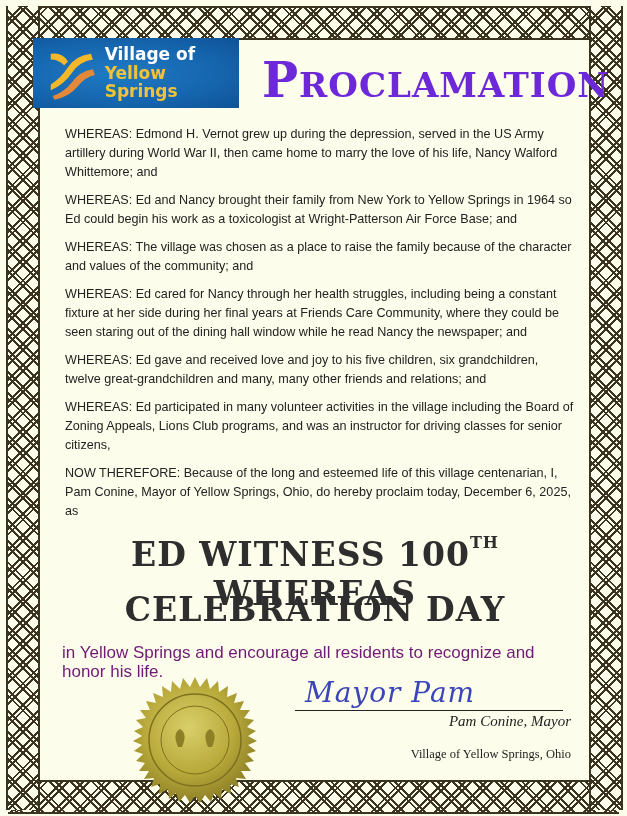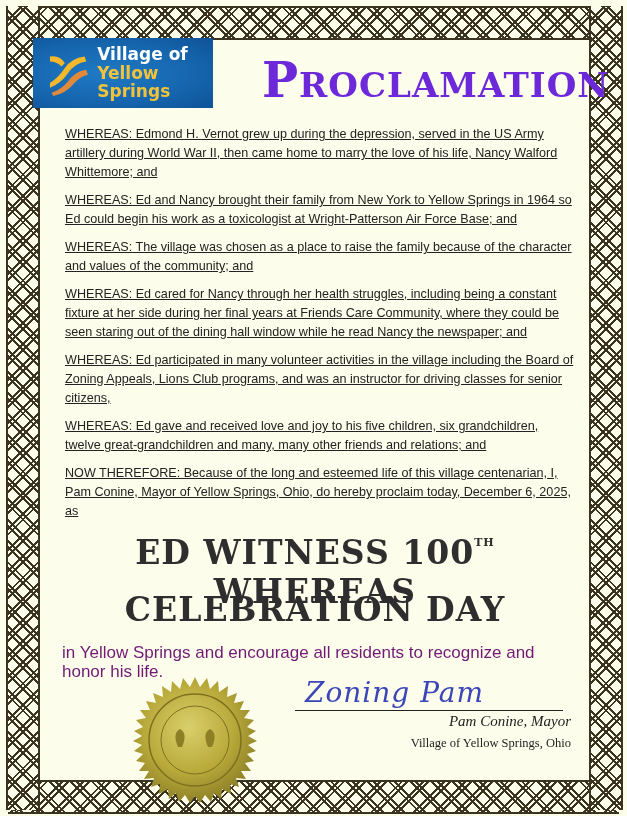--- a/index.html
+++ b/index.html
@@ -26,50 +26,50 @@
       repeating-linear-gradient(45deg, transparent 0 5px, #3a3420 5px 7px, transparent 7px 9px, #3a3420 9px 11px, transparent 11px 15px),
       repeating-linear-gradient(-45deg, transparent 0 5px, #3a3420 5px 7px, transparent 7px 9px, #3a3420 9px 11px, transparent 11px 15px);
     border-left: 2px solid #3a3420; border-right: 2px solid #3a3420;
   }
   #border-top { left: 8px; top: 6px; width: 611px; }
   #border-bottom { left: 8px; top: 780px; width: 611px; }
   #border-left { left: 6px; top: 6px; height: 804px; }
   #border-right { left: 589px; top: 6px; height: 804px; }
 
   .logo {
-    position: absolute; left: 33px; top: 38px; width: 180px; height: 70px;
+    position: absolute; left: 33px; top: 38px; width: 206px; height: 70px;
     background: radial-gradient(ellipse at 40% 50%, #1f7ac4 0%, #1565ad 60%, #0f5298 100%);
     display: flex; align-items: center;
   }
   .logo-mark { width: 56px; height: 56px; margin-left: 12px; }
   .logo-text { margin-left: 6px; font-family: "DejaVu Sans", sans-serif; font-weight: bold; line-height: 1.1; }
   .logo-line1 { color: #ffffff; font-size: 17px; display: block; }
   .logo-line2 { color: #f2c23a; font-size: 17px; display: block; }
 
   .title {
     position: absolute; left: 262px; top: 52px;
     font-family: "DejaVu Serif", "Liberation Serif", serif;
     font-size: 48px; font-weight: bold; color: #6d28d9; letter-spacing: 1px;
     font-variant: small-caps;
   }
 
   .content {
     position: absolute; left: 65px; top: 125px; width: 510px;
-    font-size: 12.6px; line-height: 19px; color: #222; text-decoration: underline;
+    font-size: 12.6px; line-height: 19px; color: #222;
   }
   .para { margin: 0 0 9px 0; }
 
   .headline {
     position: absolute; left: 60px; width: 510px; text-align: center;
     font-family: "DejaVu Serif", serif; font-weight: bold; font-size: 33px;
     color: #2e2e2e; letter-spacing: 1px;
   }
   #headline-1 { top: 533px; }
   #headline-2 { top: 590px; }
-  .headline sup { font-size: 11px; vertical-align: 18px; }
+  .headline sup { font-size: 16px; vertical-align: 18px; }
 
   .closing {
     position: absolute; left: 62px; top: 643px; width: 520px;
     font-size: 17px; line-height: 19px; color: #701a75;
   }
 
   .seal {
     position: absolute; left: 120px; top: 675px; width: 150px; height: 150px;
   }
 
@@ -79,21 +79,21 @@
   .signature {
     position: absolute; left: 305px; top: 676px;
     font-family: "DejaVu Serif", serif; font-style: italic;
     font-size: 28px; color: #3b46b8; letter-spacing: 1px;
   }
   .signer {
     position: absolute; right: 56px; top: 713px; text-align: right;
     font-family: "Liberation Serif", serif;
   }
   .signer-name { font-style: italic; font-size: 15px; color: #222; display: block; }
-  .signer-org { font-size: 12.5px; color: #222; display: block; margin-top: 6px; }
+  .signer-org { font-size: 12.5px; color: #222; display: block; margin-top: 17px; }
 </style>
 </head>
 <body>
 
 <div class="border-band border-h" id="border-top"></div>
 <div class="border-band border-h" id="border-bottom"></div>
 <div class="border-band border-v" id="border-left"></div>
 <div class="border-band border-v" id="border-right"></div>
 
 <div class="logo">
@@ -108,22 +108,22 @@
   </div>
 </div>
 
 <div class="title">Proclamation</div>
 
 <div class="content">
   <p class="para">WHEREAS: Edmond H. Vernot grew up during the depression, served in the US Army artillery during World War II, then came home to marry the love of his life, Nancy Walford Whittemore; and</p>
   <p class="para">WHEREAS: Ed and Nancy brought their family from New York to Yellow Springs in 1964 so Ed could begin his work as a toxicologist at Wright-Patterson Air Force Base; and</p>
   <p class="para">WHEREAS: The village was chosen as a place to raise the family because of the character and values of the community; and</p>
   <p class="para">WHEREAS: Ed cared for Nancy through her health struggles, including being a constant fixture at her side during her final years at Friends Care Community, where they could be seen staring out of the dining hall window while he read Nancy the newspaper; and</p>
+  <p class="para">WHEREAS: Ed gave and received love and joy to his five children, six grandchildren, twelve great-grandchildren and many, many other friends and relations; and</p>
   <p class="para">WHEREAS: Ed participated in many volunteer activities in the village including the Board of Zoning Appeals, Lions Club programs, and was an instructor for driving classes for senior citizens,</p>
-  <p class="para">WHEREAS: Ed gave and received love and joy to his five children, six grandchildren, twelve great-grandchildren and many, many other friends and relations; and</p>
   <p class="para">NOW THEREFORE: Because of the long and esteemed life of this village centenarian, I, Pam Conine, Mayor of Yellow Springs, Ohio, do hereby proclaim today, December 6, 2025, as</p>
 </div>
 
 <div class="headline" id="headline-1"><span>ED WITNESS 100</span><sup>TH</sup><span> WHEREAS</span></div>
 <div class="headline" id="headline-2">CELEBRATION DAY</div>
 
 <div class="closing">
   <div>in Yellow Springs and encourage all residents to recognize and honor his life.</div>
 </div>
 
@@ -135,17 +135,17 @@
       <stop offset="100%" stop-color="#8f8228"></stop>
     </radialGradient>
   </defs>
   <polygon fill="url(#sg)" points="75,2 80,12 87,3 90,14 98,6 99,17 108,11 107,22 117,18 114,28 124,26 120,35 130,35 124,43 134,45 127,52 136,56 128,61 137,66 128,70 136,76 127,79 134,86 125,88 131,96 121,96 126,104 116,103 119,112 110,109 111,119 102,114 101,124 94,118 91,127 85,120 80,128 75,121 70,128 65,120 59,127 56,118 49,124 48,114 39,119 40,109 31,112 34,103 24,104 29,96 19,96 25,88 16,86 23,79 14,76 22,70 13,66 22,61 14,56 23,52 16,45 26,43 20,35 30,35 26,26 36,28 33,18 43,22 42,11 51,17 52,6 60,14 63,3 70,12"></polygon>
   <circle cx="75" cy="65" r="46" fill="none" stroke="#7d7120" stroke-width="1.5"></circle>
   <circle cx="75" cy="65" r="34" fill="none" stroke="#7d7120" stroke-width="1"></circle>
   <path d="M58 72 q-6 -14 2 -18 q8 4 2 18 z M88 72 q-6 -14 2 -18 q8 4 2 18 z" fill="#8c7f26"></path>
 </svg>
 
 <div class="sig-line"></div>
-<div class="signature">Zoning Pam</div>
+<div class="signature">Mayor Pam</div>
 <div class="signer">
   <span class="signer-name">Pam Conine, Mayor</span>
   <span class="signer-org">Village of Yellow Springs, Ohio</span>
 </div>
 
 </body></html>

